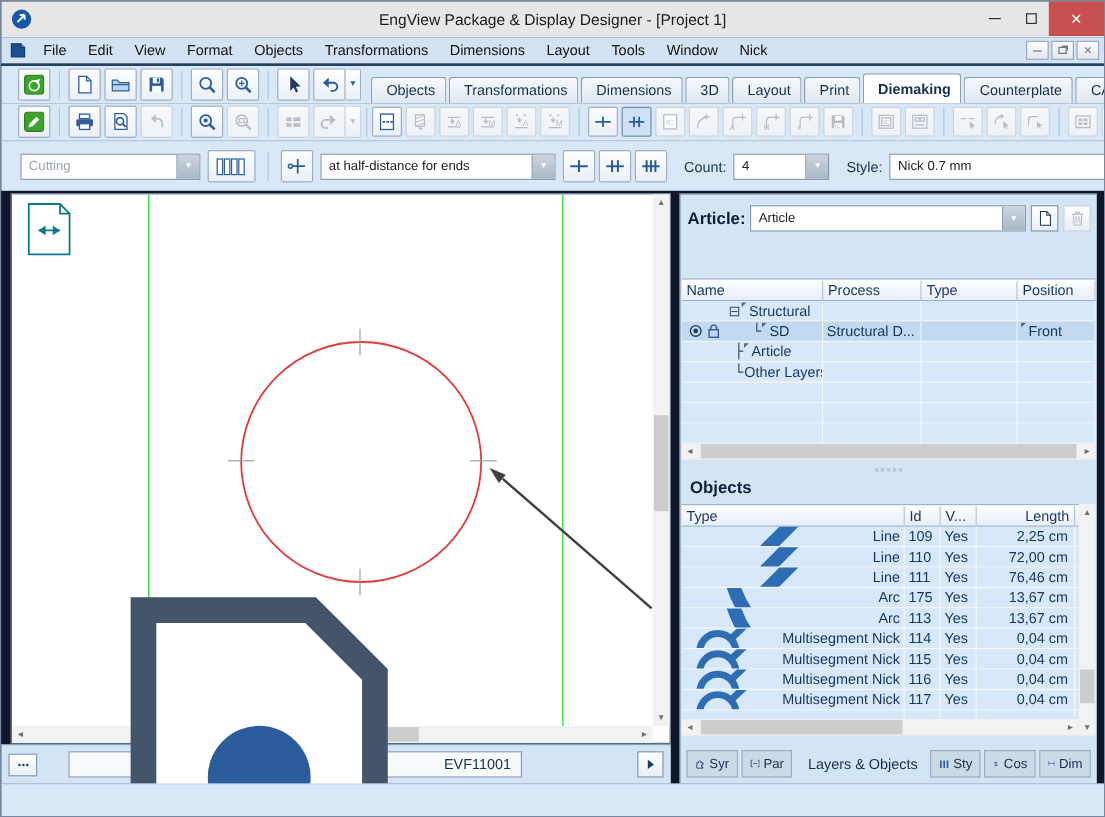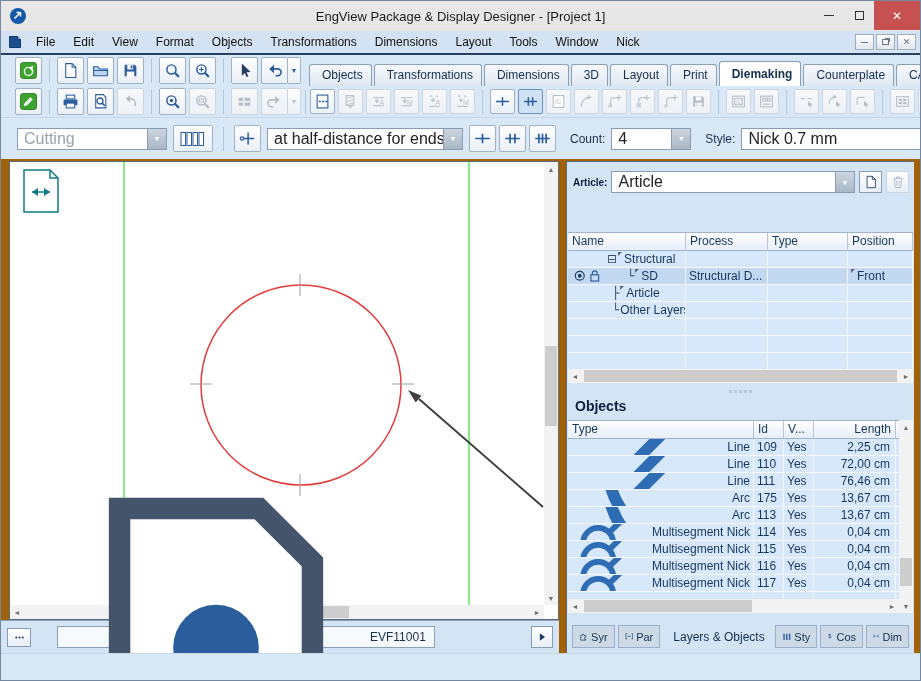--- a/index.html
+++ b/index.html
@@ -1,17 +1,17 @@
 <!DOCTYPE html>
 <html><head>
 <meta charset="utf-8">
 <style>
   * { margin:0; padding:0; box-sizing:border-box; }
   body { font-family:"Liberation Sans", sans-serif; background:#fff; }
-  .window { position:relative; width:921px; height:681px; background:#a16207; border:1px solid #74879e; overflow:hidden; font-size:12px; }
+  .window { position:relative; width:921px; height:681px; background:#0f172a; border:1px solid #74879e; overflow:hidden; font-size:12px; }
 
   
   .titlebar { position:absolute; left:0; top:0; width:100%; height:30px; background:#e7e7e8; display:flex; align-items:center; }
   .titlebar .icon { margin-left:8px; width:18px; height:18px; }
   .title { position:absolute; left:0; right:0; text-align:center; font-size:13px; color:#1b1b1b; }
   .wctrls { position:absolute; right:0; top:0; height:29px; display:flex; }
   .wbtn { width:30px; height:29px; display:flex; align-items:center; justify-content:center; color:#333; }
   .wbtn.close { width:46px; background:#c75050; color:#fff; font-size:12px; }
   .g-min { width:10px; height:1px; background:#333; display:inline-block; }
   .g-max { width:9px; height:9px; border:1px solid #333; display:inline-block; }
@@ -44,21 +44,21 @@
   .caret.dis { color:#b6bfc9; border-color:#ccd6e1; }
 
   .ribbon-tabs { display:flex; gap:2px; margin-left:8px; align-items:flex-end; }
   .rtab { display:flex; gap:4px; align-items:center; padding:3px 8px 4px; border:1px solid #8d9fb3; border-bottom:none; border-radius:3px 3px 0 0; background:linear-gradient(#f6f9fc,#dfe8f2); font-size:12px; color:#16304f; white-space:nowrap; }
   .rtab svg { width:14px; height:14px; }
   .rtab.active { background:#fff; font-weight:bold; padding-top:5px; padding-bottom:5px; }
 
   .tbrow3 { position:absolute; left:0; top:116px; width:100%; height:42px; background:#d9e8f7; border-top:1px solid #c6d7e8; display:flex; align-items:center; padding-left:16px; gap:6px; }
   .lbl { font-size:12px; color:#16304f; white-space:nowrap; margin-left:8px; }
   .combo { display:flex; height:22px; border:1px solid #8a9cb2; background:#fff; align-items:center; flex:0 0 auto; }
-  .combo .val { padding:0 6px; flex:1; white-space:nowrap; overflow:hidden; font-size:16px; color:#222; }
+  .combo .val { padding:0 6px; flex:1; white-space:nowrap; overflow:hidden; font-size:11px; color:#222; }
   .combo.dis .val { color:#9aa3ad; }
   .combo .arrow { width:19px; height:100%; background:linear-gradient(#ccd5df,#a9b7c6); border-left:1px solid #8a9cb2; display:flex; align-items:center; justify-content:center; color:#fff; font-size:7px; }
   .w150{width:150px} .w210{width:196px} .w78{width:80px} .w190{width:190px}
 
   
   .canvas-outer { position:absolute; left:8px; top:160px; width:550px; height:459px; background:#fff; border:1px solid #5a6b80; }
   .canvas-outer svg.draw { position:absolute; left:0; top:0; }
   .sb { position:absolute; background:#f2f2f2; }
   .sb .thumb { position:absolute; background:#cdcdcd; }
   .sb .sbar { position:absolute; width:14px; height:14px; display:flex; align-items:center; justify-content:center; font-size:7px; color:#6e6e6e; }
@@ -71,29 +71,29 @@
   .doc-tabs { display:flex; margin-left:10px; }
   .dtab { display:flex; align-items:center; gap:4px; padding:2px 8px; font-size:12px; border:1px solid #8aa0b8; background:#c2cfdd; color:#14304e; height:22px; white-space:nowrap; }
   .dtab svg { width:14px; height:14px; }
   .dtab.active { background:#f7fafc; }
   .play-btn { margin-left:auto; width:22px; height:22px; border:1px solid #8a9cb2; background:linear-gradient(#fff,#e8eff6); display:flex; align-items:center; justify-content:center; }
   .play-btn svg { width:12px; height:12px; }
 
   
   .right-panel { position:absolute; left:565px; top:160px; width:348px; height:492px; background:#d3e4f5; border-left:1px solid #5a6b80; border-top:1px solid #5a6b80; }
   .article-row { position:absolute; left:6px; right:5px; top:8px; height:24px; display:flex; align-items:center; gap:4px; }
-  .ptitle { font-weight:bold; font-size:10px; color:#0c1f3d; white-space:nowrap; }
+  .ptitle { font-weight:bold; font-size:14px; color:#0c1f3d; white-space:nowrap; }
   .sbtn { width:23px; height:22px; border:1px solid #8a9cb2; background:linear-gradient(#fff,#e8eff6); display:flex; align-items:center; justify-content:center; color:#1d3a63; flex:0 0 auto; }
   .sbtn svg { width:14px; height:14px; }
   .sbtn.dis { color:#b6bfc9; border-color:#ccd6e1; }
   .layers-head { position:absolute; left:6px; right:5px; top:42px; height:24px; display:flex; align-items:center; }
   .layers-head .btns2 { margin-left:auto; display:flex; gap:3px; }
 
   .table { position:absolute; background:#d6e8fa; font-size:12px; color:#15365e; overflow:hidden; border-top:1px solid #9fb4ca; }
-  .thead { display:flex; height:18px; background:linear-gradient(#ffffff,#e6eef8); border-bottom:1px solid #9fb4ca; }
+  .thead { display:flex; height:18px; background:linear-gradient(#ffffff,#e6eef8); border-bottom:1px solid #9fb4ca;align-items:center; }
   .th { padding:1px 4px; border-right:1px solid #b7c6d6; white-space:nowrap; overflow:hidden; color:#15365e; }
   .trow { display:flex; height:17px; border-bottom:1px solid rgba(255,255,255,.75); background:#d6e8fa; }
   .trow.sel { background:#c2d9f1; }
   .td { height:100%; display:flex; align-items:center; padding:0 3px; border-right:1px solid rgba(255,255,255,.75); white-space:nowrap; overflow:hidden; }
   .td.num { justify-content:flex-end; padding-right:5px; }
   .td svg, .gutter svg { width:13px; height:13px; flex:0 0 auto; margin-right:3px; }
   .gutter { display:flex; align-items:center; width:30px; flex:0 0 auto; padding-left:2px; gap:1px; }
   .gutter svg { margin-right:0; }
   .tree { color:#3c4a63; font-family:"DejaVu Sans", sans-serif; margin-right:1px; }
   .flag { width:0; height:0; border-left:4px solid #5c6675; border-bottom:4px solid transparent; display:inline-block; margin:1px 2px 0 0; align-self:flex-start; }

